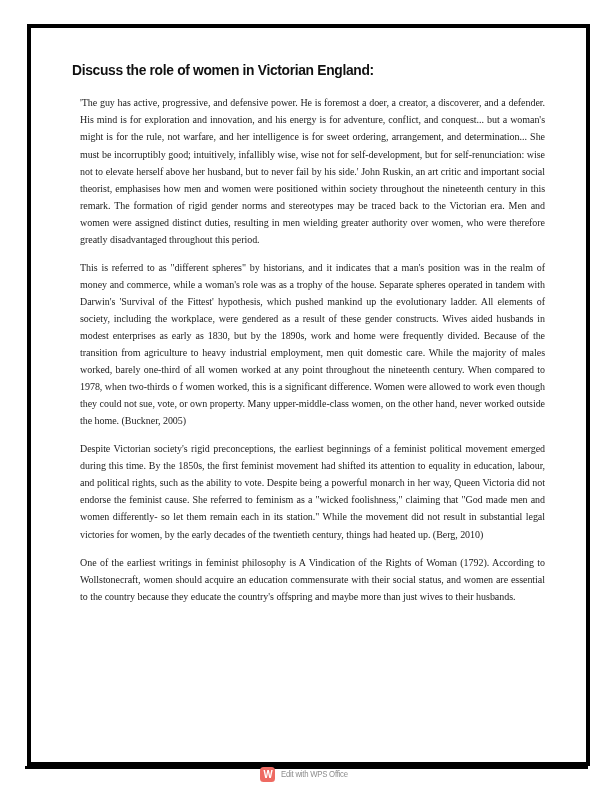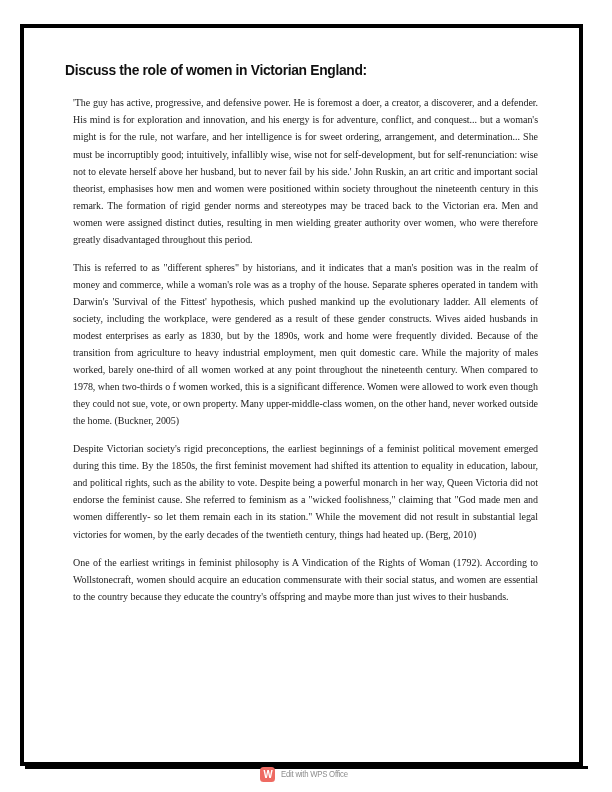--- a/index.html
+++ b/index.html
@@ -15,21 +15,21 @@
   #page-root {
     position: relative;
     width: 612px;
     height: 792px;
     background: #ffffff;
   }
 
   
   .sheet {
     position: absolute;
-    left: 20px;
+    left: 27px;
     top: 24px;
     width: 563px;
     height: 742px;
     border: 4px solid #000000;
     background: #ffffff;
   }
 
   .sheet-inner {
     position: absolute;
     left: 0; top: 0; right: 0; bottom: 0;

